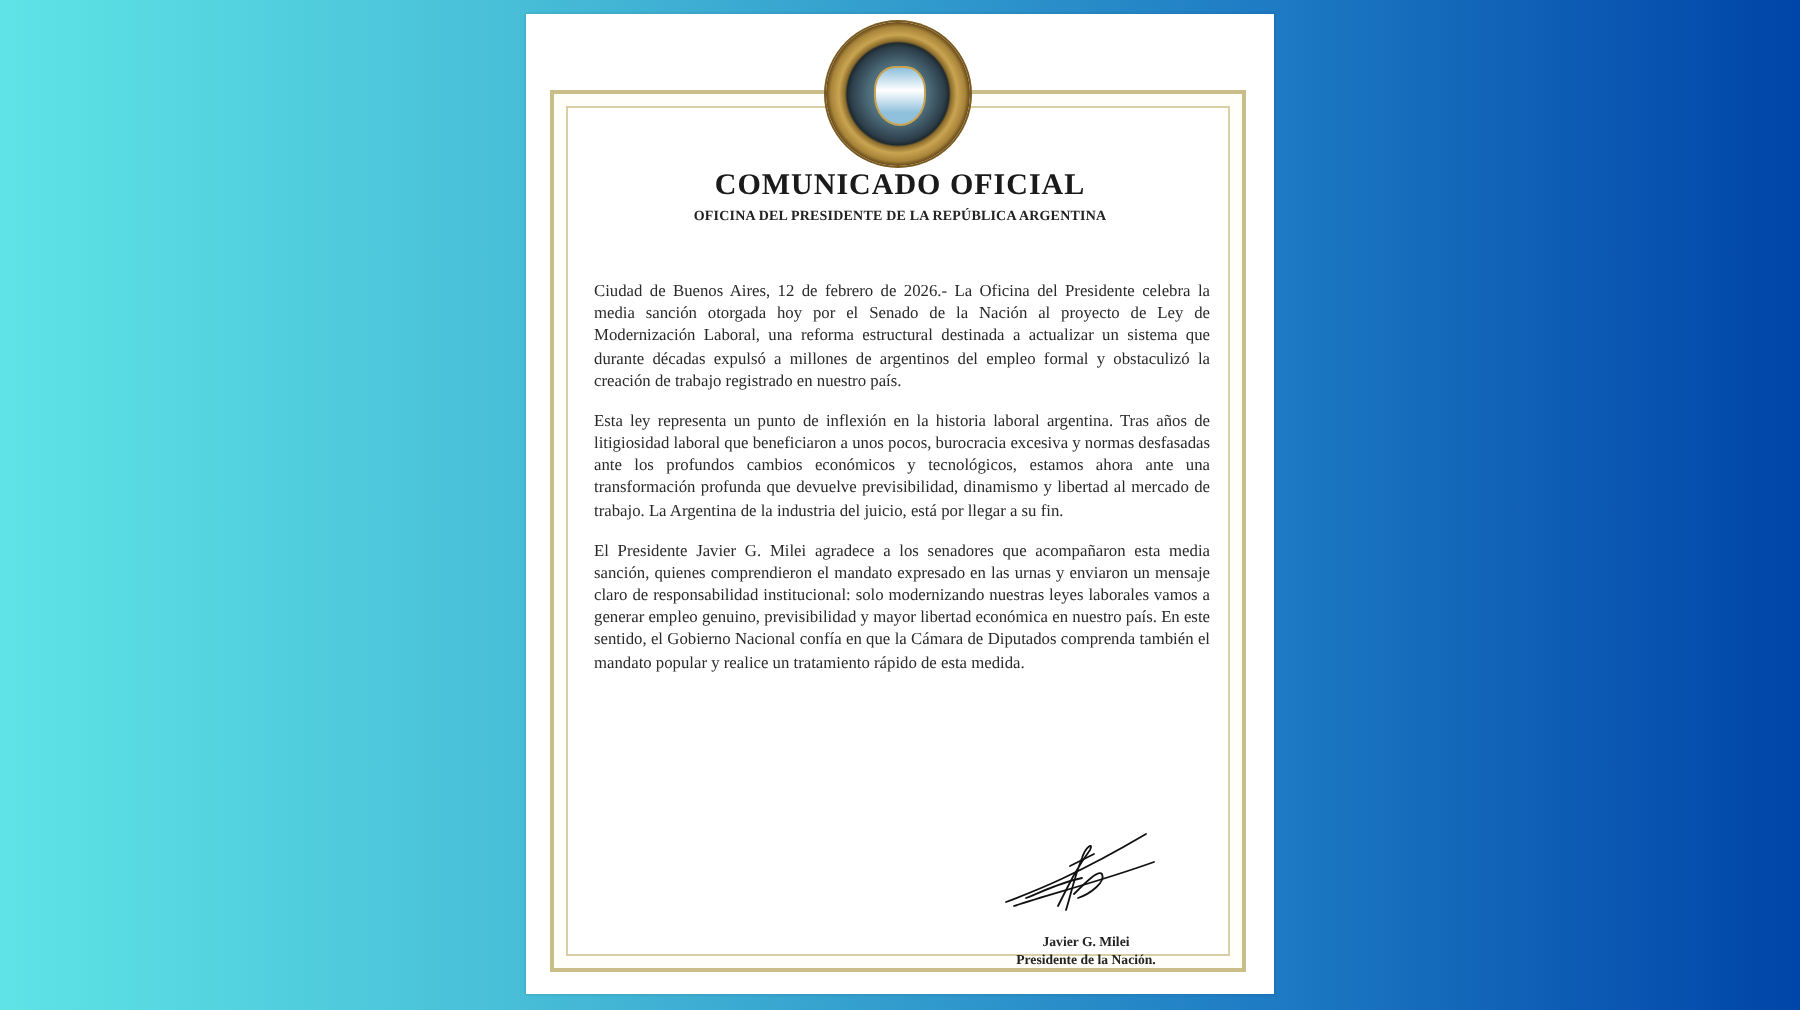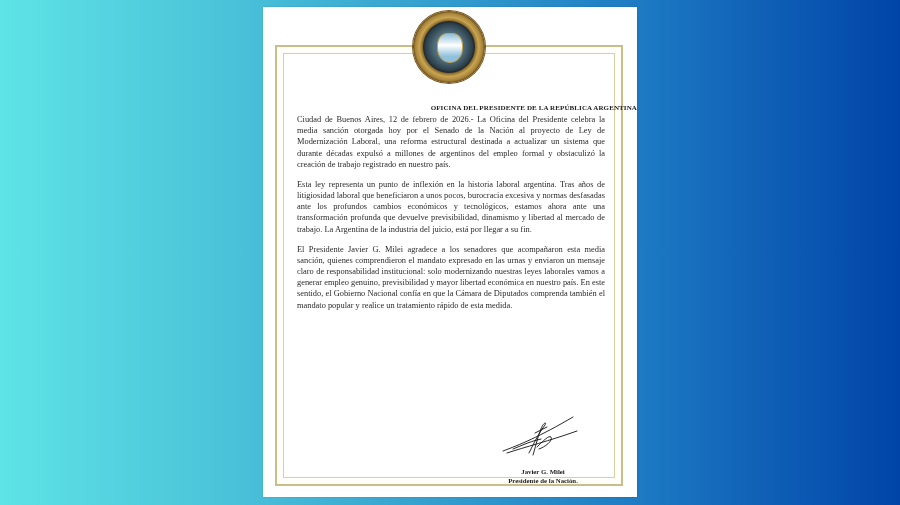--- a/index.html
+++ b/index.html
@@ -72,30 +72,30 @@
       font-size: 15px;
       font-weight: bold;
       letter-spacing: 0.5px;
       color: #1a1a1a;
     }
     .subtitle {
       position: absolute;
       top: 97px;
       left: 0;
       width: 374px;
-      text-align: right;
+      text-align: center;
       font-size: 7px;
       font-weight: bold;
       color: #222;
       letter-spacing: 0.1px;
     }
     .body {
       position: absolute;
       left: 34px;
-      top: 107px;
+      top: 133px;
       width: 308px;
       font-size: 8.4px;
       line-height: 11.2px;
       color: #2a2a2a;
       text-align: justify;
     }
     .body p {
       margin: 0 0 8.8px 0;
     }
     .signature {
@@ -122,20 +122,21 @@
 
 <div class="page">
   <div class="frame-outer">
     <div class="frame-inner"></div>
   </div>
 
   <div class="seal">
     <div class="seal-center"></div>
   </div>
 
+  <div class="title">COMUNICADO OFICIAL</div>
   <div class="subtitle">OFICINA DEL PRESIDENTE DE LA REPÚBLICA ARGENTINA</div>
 
   <div class="body">
     <p>Ciudad de Buenos Aires, 12 de febrero de 2026.- La Oficina del Presidente celebra la media sanción otorgada hoy por el Senado de la Nación al proyecto de Ley de Modernización Laboral, una reforma estructural destinada a actualizar un sistema que durante décadas expulsó a millones de argentinos del empleo formal y obstaculizó la creación de trabajo registrado en nuestro país.</p>
     <p>Esta ley representa un punto de inflexión en la historia laboral argentina. Tras años de litigiosidad laboral que beneficiaron a unos pocos, burocracia excesiva y normas desfasadas ante los profundos cambios económicos y tecnológicos, estamos ahora ante una transformación profunda que devuelve previsibilidad, dinamismo y libertad al mercado de trabajo. La Argentina de la industria del juicio, está por llegar a su fin.</p>
     <p>El Presidente Javier G. Milei agradece a los senadores que acompañaron esta media sanción, quienes comprendieron el mandato expresado en las urnas y enviaron un mensaje claro de responsabilidad institucional: solo modernizando nuestras leyes laborales vamos a generar empleo genuino, previsibilidad y mayor libertad económica en nuestro país. En este sentido, el Gobierno Nacional confía en que la Cámara de Diputados comprenda también el mandato popular y realice un tratamiento rápido de esta medida.</p>
   </div>
 
   <svg class="signature" viewBox="0 0 80 50">
     <g fill="none" stroke="#111" stroke-width="0.9" stroke-linecap="round">

